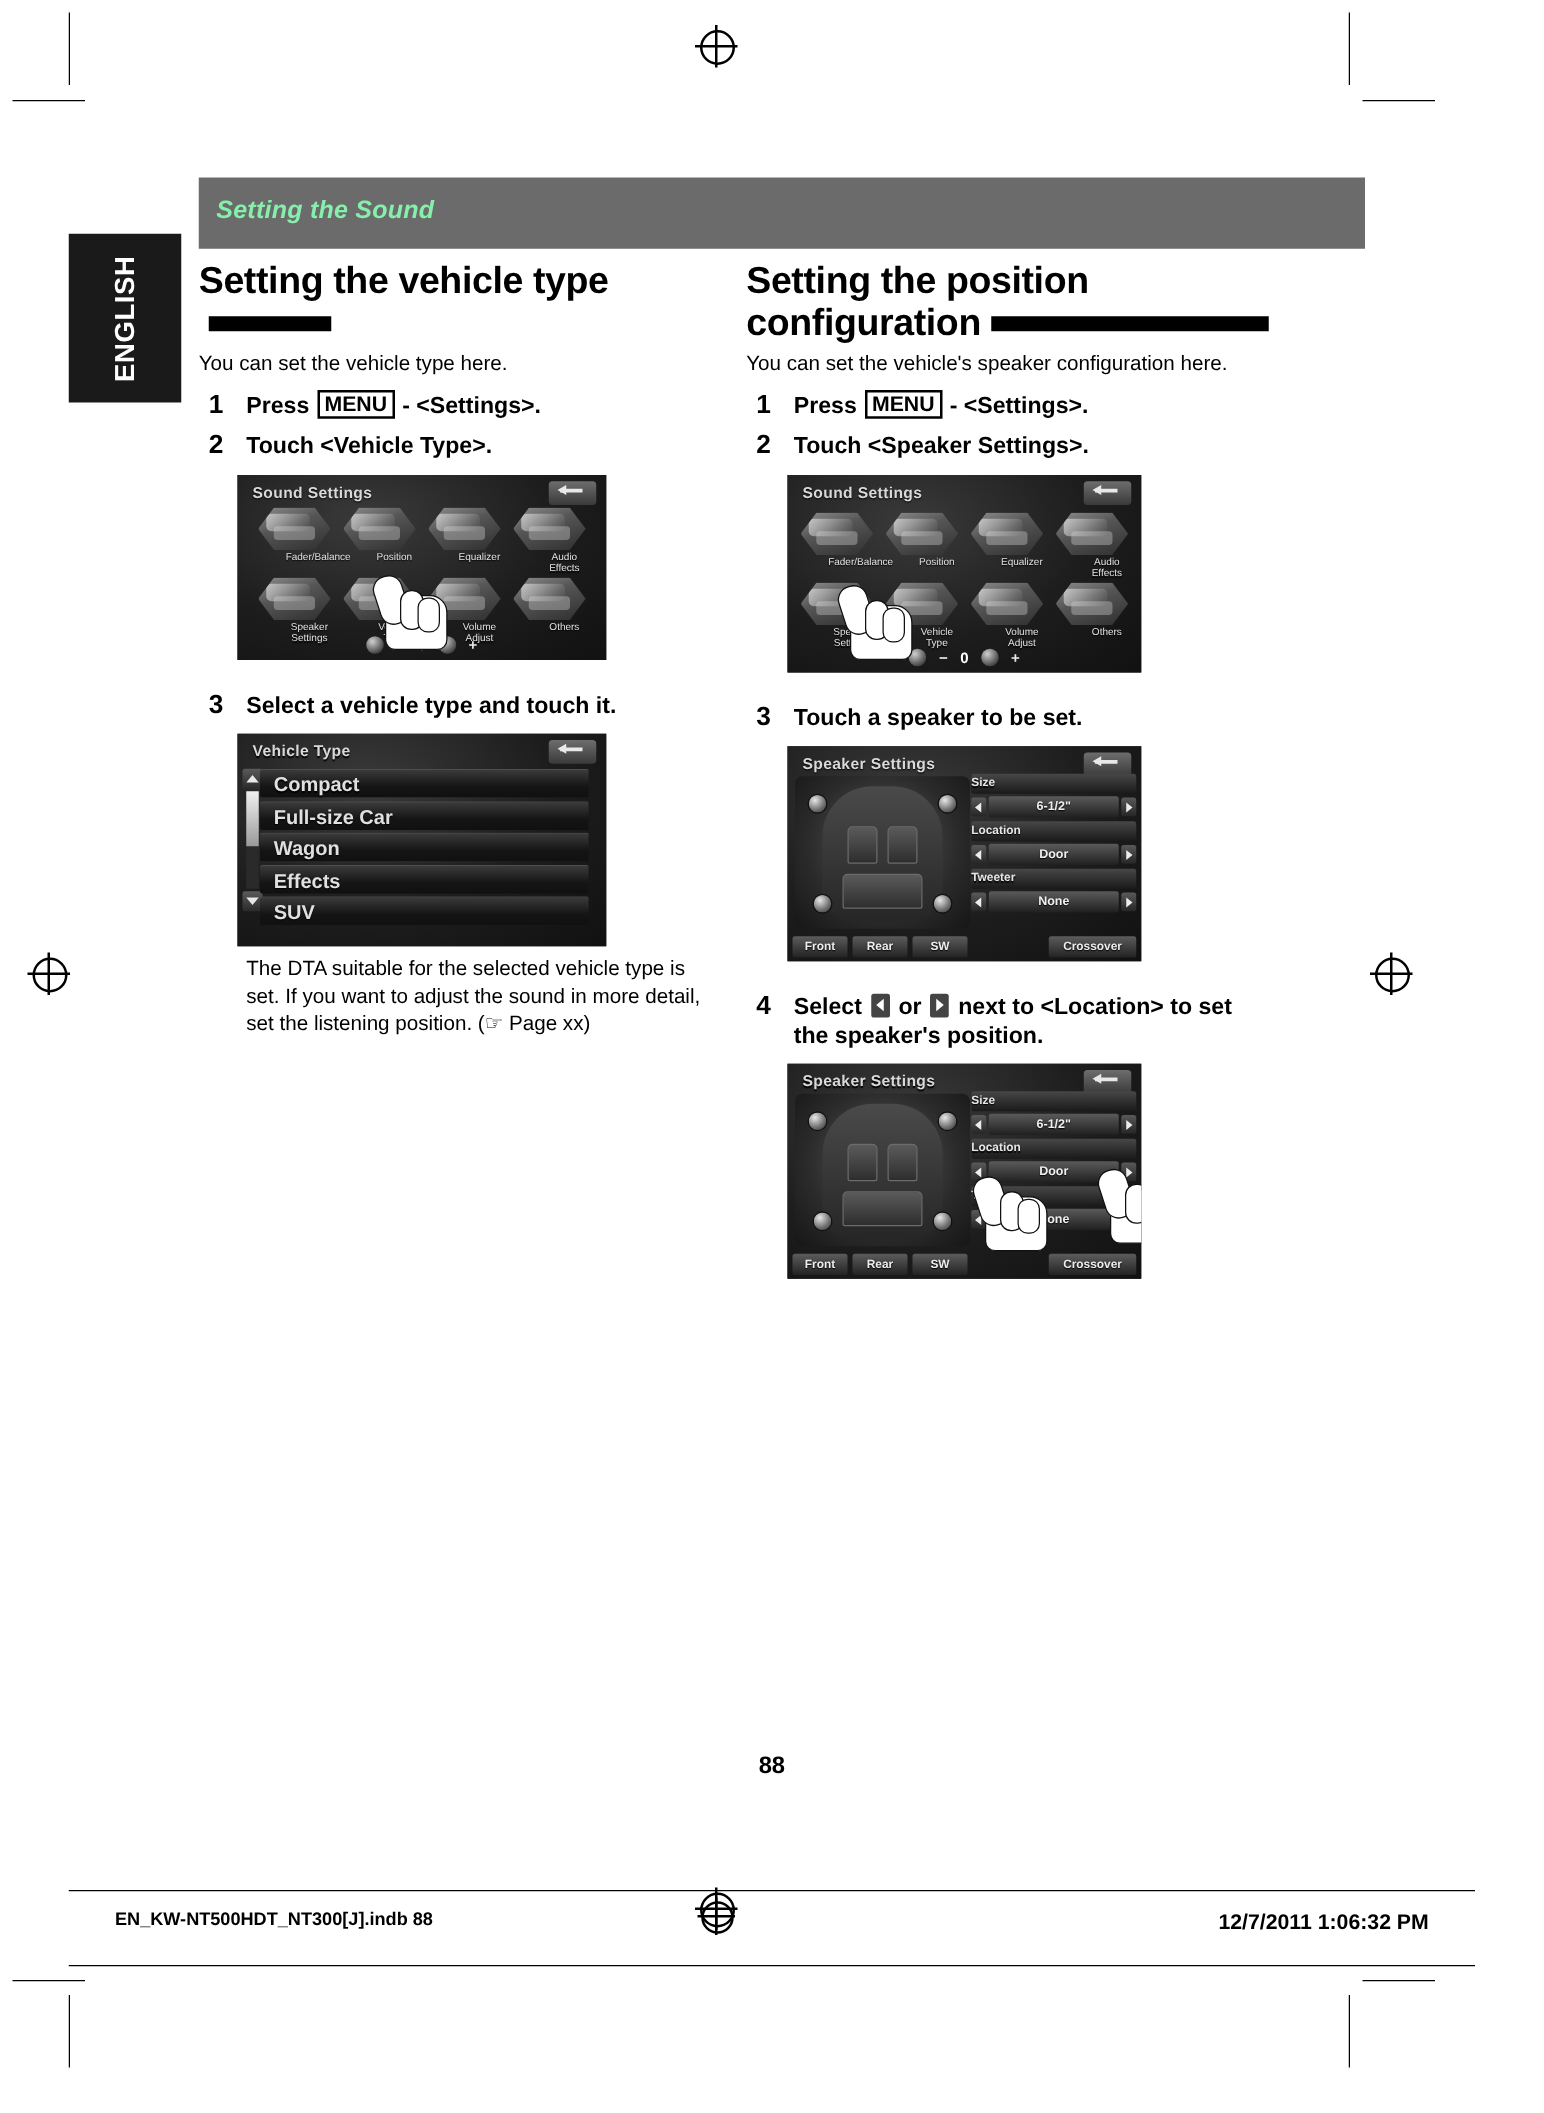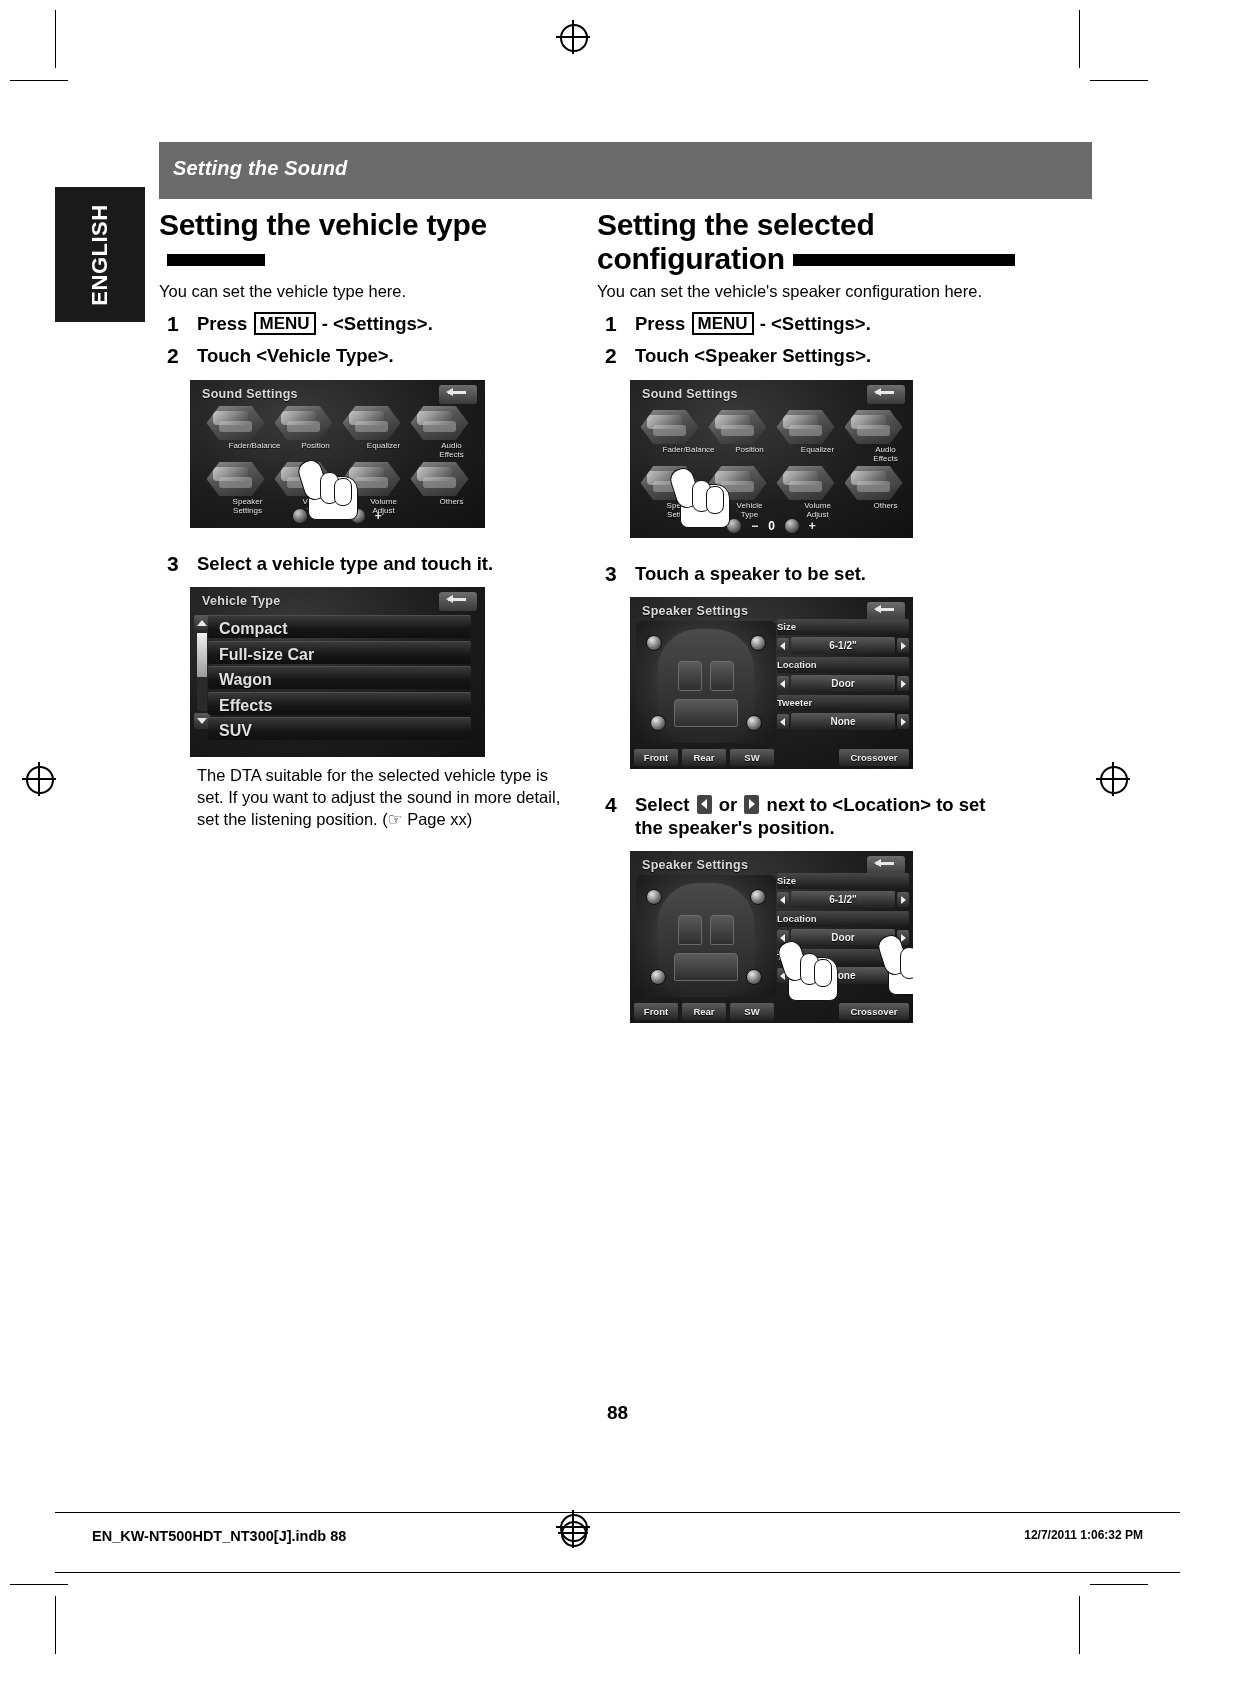--- a/index.html
+++ b/index.html
@@ -10,21 +10,21 @@
   .crop{position:absolute;background:#000;}
 
   
   .lang-tab{position:absolute;left:55px;top:187px;width:90px;height:135px;background:#1a1a1a;}
   .lang-tab span{display:block;color:#fff;font-weight:bold;font-size:22px;letter-spacing:.5px;
     transform:rotate(-90deg);transform-origin:center center;white-space:nowrap;
     position:absolute;left:50%;top:50%;margin-left:-55px;margin-top:-13px;width:110px;text-align:center;}
 
   
   .headbar{position:absolute;left:159px;top:142px;width:933px;height:57px;background:#6b6b6b;}
-  .headbar .ht{position:absolute;left:14px;top:15px;color:#ffffff;font-style:italic;font-weight:bold;font-size:20px;
+  .headbar .ht{position:absolute;left:14px;top:15px;color:#86efac;font-style:italic;font-weight:bold;font-size:20px;
     font-family:"Liberation Sans",sans-serif;letter-spacing:.2px;}
 
   
   .col{position:absolute;top:208px;width:400px;}
   .col-left{left:159px;}
   .col-right{left:597px;width:420px;}
 
   h1.sec{font-size:30px;line-height:1.12;font-weight:bold;margin:0 0 6px 0;letter-spacing:-.3px;}
   h1.sec .rule{display:inline-block;height:12px;background:#000;vertical-align:3px;margin-left:8px;}
   .lead{font-size:16.5px;line-height:1.25;margin:0 0 10px 0;}
@@ -116,21 +116,21 @@
   .ctrlval .ab.r:after{right:3px;border-left:5px solid #ededed;}
   .botbar{position:absolute;left:4px;right:4px;bottom:3px;display:flex;gap:4px;}
   .bbtn{height:17px;border-radius:2px;background:linear-gradient(#5c5c5c,#232323);
     color:#ededed;font-size:9.5px;font-weight:bold;text-align:center;line-height:17px;text-shadow:0 1px 1px #000;}
 
   
   .pagenum{position:absolute;left:0;top:1402px;width:1235px;text-align:center;font-size:19px;font-weight:bold;}
   .footline{position:absolute;left:55px;top:1512px;width:1125px;height:1px;background:#000;}
   .footline2{position:absolute;left:55px;top:1572px;width:1125px;height:1px;background:#000;}
   .footleft{position:absolute;left:92px;top:1528px;font-size:14.5px;font-weight:bold;}
-  .footright{position:absolute;right:92px;top:1528px;font-size:12px;font-weight:bold;text-align:right;}
+  .footright{position:absolute;right:92px;top:1528px;font-size:17px;font-weight:bold;text-align:right;}
 </style>
 </head>
 <body>
 
 <div class="page">
 
   <div class="crop" style="left:55px;top:10px;width:1px;height:58px;"></div>
   <div class="crop" style="left:10px;top:80px;width:58px;height:1px;"></div>
   <div class="crop" style="left:1079px;top:10px;width:1px;height:58px;"></div>
   <div class="crop" style="left:1090px;top:80px;width:58px;height:1px;"></div>
@@ -301,21 +301,21 @@
           </div>
       </div>
     </div>
 
     <p class="note" style="width:368px;">The DTA suitable for the selected vehicle type is set. If you want to adjust the sound in more detail, set the listening position. (☞ Page xx)</p>
   </div>
 
   <div class="col col-right">
 
     <h1 class="sec">
-      <span>Setting the selected</span><br>
+      <span>Setting the position</span><br>
       <span>configuration</span><span class="rule" style="width:222px;"></span>
     </h1>
 
     <p class="lead">You can set the vehicle's speaker configuration here.</p>
 
     <div class="step">
       <span class="num">1</span>
       <span class="txt"><span>Press</span>
         <span class="keycap">MENU</span>
         <span>- &lt;Settings&gt;.</span></span>

